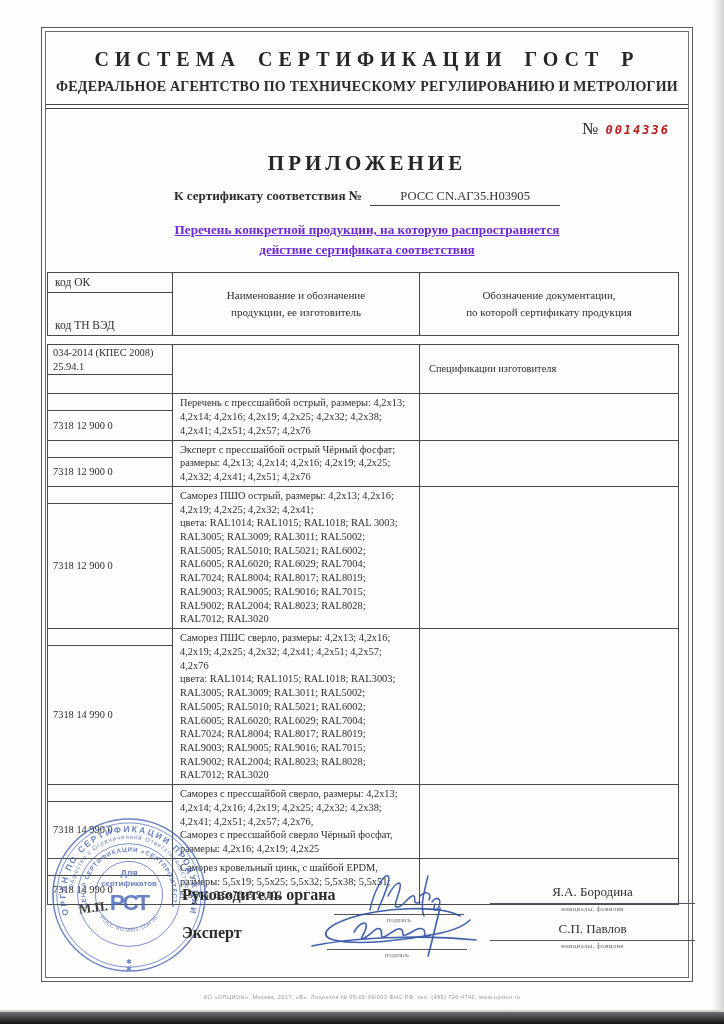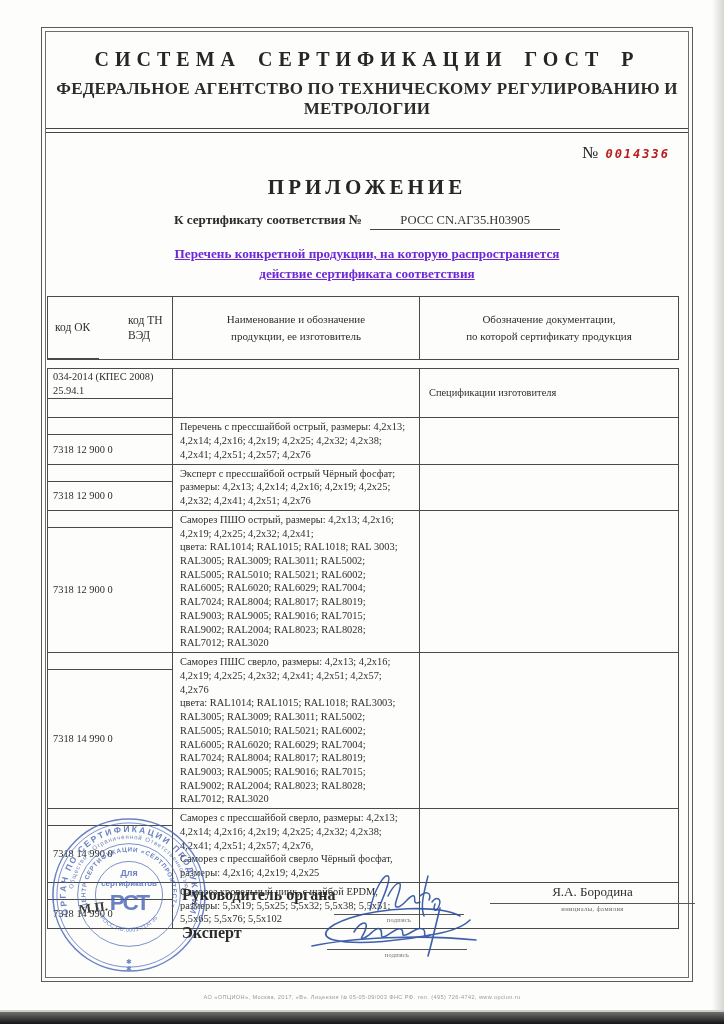--- a/index.html
+++ b/index.html
@@ -16,37 +16,37 @@
     background:linear-gradient(to right,rgba(0,0,0,0),rgba(110,110,105,.28));}
   
   .frame{position:absolute;left:41px;top:27px;width:650px;height:953px;
     border:1.6px solid #5a5a58;}
   .frame-inner{position:absolute;left:3px;top:3px;right:3px;bottom:3px;
     border:1px solid #6e6e6c;}
   .content{position:absolute;left:0;top:0;right:0;bottom:0;padding-top:16px;}
   
   .h1{ text-align:center;font-weight:bold;font-size:20px;letter-spacing:6px;
     word-spacing:6px;color:#262626;font-family:Liberation Serif, serif;}
-  .h2{ text-align:center;font-weight:bold;font-size:17px;letter-spacing:.2px;
+  .h2{ text-align:center;font-weight:bold;font-size:14px;letter-spacing:.2px;
     margin-top:8px;color:#2b2b2b;}
   .dblline{margin-top:9px;height:3px;border-top:1.2px solid #454545;border-bottom:1.2px solid #454545;}
   .numrow{text-align:right;padding:10px 18px 0 0;}
   .numrow .no{font-size:17px;color:#262626;margin-right:7px;}
   .numrow .digits{font-family:"DejaVu Sans Mono",monospace;font-size:12px;
     letter-spacing:2px;color:#b91c1c;font-weight:bold;font-style:italic;}
   .doctitle{margin-top:12px;text-align:center;font-weight:bold;font-size:21px;letter-spacing:4px;color:#262626;}
   .certline{margin-top:12px;text-align:center;font-size:13.2px;font-weight:bold;color:#2b2b2b;}
   .certline .val{display:inline-block;width:190px;border-bottom:1.2px solid #454545;
     font-weight:normal;font-size:12.6px;margin-left:8px;padding-bottom:1px;color:#333;}
   .purpose{margin-top:14px;text-align:center;font-weight:bold;font-size:13.2px;line-height:1.55;color:#6d28d9;text-decoration:underline;}
   
   .tbl{margin:11px 9px 0 1px;font-size:10.4px;line-height:1.32;color:#2e2e2e;}
   .thead,.tbody{border:1px solid #4a4a48;background:transparent;}
   .thead{display:grid;grid-template-columns:125px 1fr 258px;height:62px;}
-  .thead .hc1{border-right:1px solid #4a4a48;display:flex;flex-direction:row;gap:22px;}
+  .thead .hc1{border-right:1px solid #4a4a48;display:flex;flex-direction:column;gap:22px;}
   .thead .hc1 div{flex:1;display:flex;align-items:center;padding:2px 7px;font-size:11.5px;}
   .thead .hc1 div:first-child{border-bottom:1px solid #4a4a48;}
   .thead .hc2{border-right:1px solid #4a4a48;display:flex;align-items:center;justify-content:center;
     text-align:center;font-size:11px;line-height:1.55;white-space:pre-line;padding:2px 14px;}
   .thead .hc3{display:flex;align-items:center;justify-content:center;text-align:center;
     font-size:11px;line-height:1.55;white-space:pre-line;padding:2px 10px;}
   .tbody{margin-top:8px;}
   .trow{display:grid;grid-template-columns:125px 1fr 258px;border-bottom:1px solid #4a4a48;}
   .trow:last-child{border-bottom:none;}
   .trow .c1{border-right:1px solid #4a4a48;display:flex;flex-direction:column;}
@@ -242,17 +242,21 @@
       <path d="M2 44 C40 36 110 32 166 38"></path>
     </g>
   </svg>
   <div class="sigline" style="left:285px;top:921px;width:140px;"></div>
   <div class="sigcap" style="left:285px;top:923px;width:140px;">подпись</div>
 
   <div class="nameblock" style="left:448px;top:856px;">
     <div class="nm">Я.А. Бородина</div>
     <div class="ncap">инициалы, фамилия</div>
   </div>
+  <div class="nameblock" style="left:448px;top:893px;">
+    <div class="nm">С.П. Павлов</div>
+    <div class="ncap">инициалы, фамилия</div>
+  </div>
 
  </div>
 </div>
 
 <div class="imprint">АО «ОПЦИОН», Москва, 2017, «В».   Лицензия № 05-05-09/003 ФНС РФ.   тел. (495) 726-4742, www.opcion.ru</div>
 
 </body></html>

